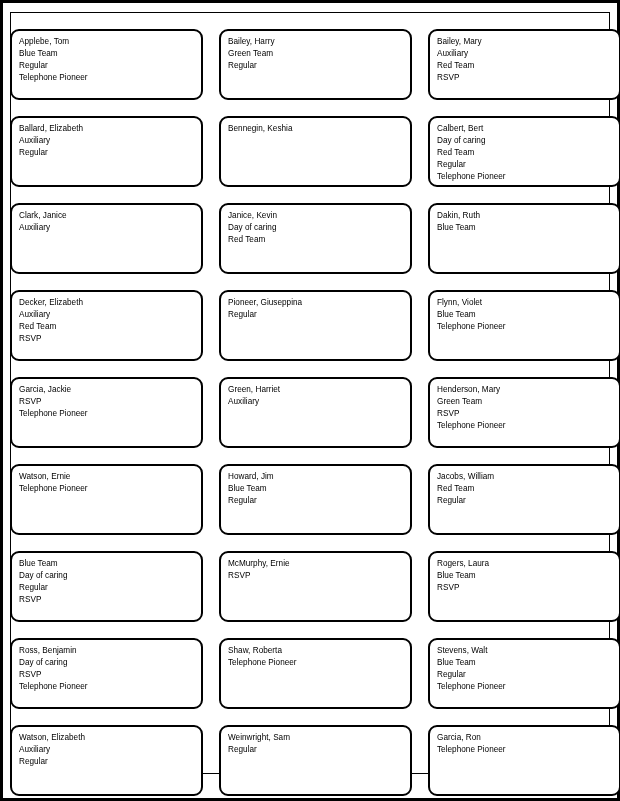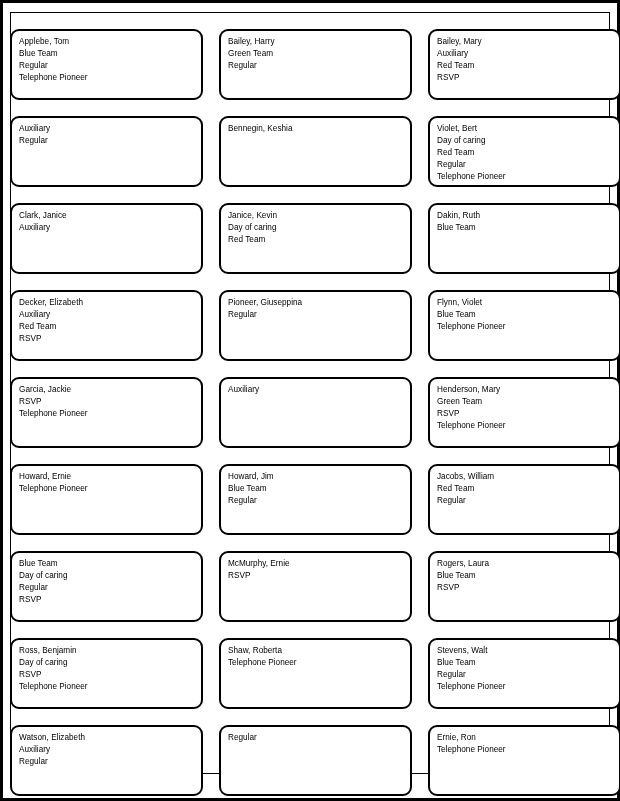--- a/index.html
+++ b/index.html
@@ -95,28 +95,29 @@
         <span class="badge-line badge-attribute">Green Team</span>
         <span class="badge-line badge-attribute">Regular</span>
       </div>
       <div class="label-card">
         <span class="badge-line badge-name">Bailey, Mary</span>
         <span class="badge-line badge-attribute">Auxiliary</span>
         <span class="badge-line badge-attribute">Red Team</span>
         <span class="badge-line badge-attribute">RSVP</span>
       </div>
       <div class="label-card">
+        <span class="badge-line badge-name">Ballard, Elizabeth</span>
         <span class="badge-line badge-attribute">Auxiliary</span>
         <span class="badge-line badge-attribute">Regular</span>
       </div>
       <div class="label-card">
         <span class="badge-line badge-name">Bennegin, Keshia</span>
       </div>
       <div class="label-card">
-        <span class="badge-line badge-name">Violet, Bert</span>
+        <span class="badge-line badge-name">Calbert, Bert</span>
         <span class="badge-line badge-attribute">Day of caring</span>
         <span class="badge-line badge-attribute">Red Team</span>
         <span class="badge-line badge-attribute">Regular</span>
         <span class="badge-line badge-attribute">Telephone Pioneer</span>
       </div>
       <div class="label-card">
         <span class="badge-line badge-name">Clark, Janice</span>
         <span class="badge-line badge-attribute">Auxiliary</span>
       </div>
       <div class="label-card">
@@ -142,30 +143,31 @@
         <span class="badge-line badge-name">Flynn, Violet</span>
         <span class="badge-line badge-attribute">Blue Team</span>
         <span class="badge-line badge-attribute">Telephone Pioneer</span>
       </div>
       <div class="label-card">
         <span class="badge-line badge-name">Garcia, Jackie</span>
         <span class="badge-line badge-attribute">RSVP</span>
         <span class="badge-line badge-attribute">Telephone Pioneer</span>
       </div>
       <div class="label-card">
+        <span class="badge-line badge-name">Green, Harriet</span>
         <span class="badge-line badge-attribute">Auxiliary</span>
       </div>
       <div class="label-card">
         <span class="badge-line badge-name">Henderson, Mary</span>
         <span class="badge-line badge-attribute">Green Team</span>
         <span class="badge-line badge-attribute">RSVP</span>
         <span class="badge-line badge-attribute">Telephone Pioneer</span>
       </div>
       <div class="label-card">
-        <span class="badge-line badge-name">Howard, Ernie</span>
+        <span class="badge-line badge-name">Watson, Ernie</span>
         <span class="badge-line badge-attribute">Telephone Pioneer</span>
       </div>
       <div class="label-card">
         <span class="badge-line badge-name">Howard, Jim</span>
         <span class="badge-line badge-attribute">Blue Team</span>
         <span class="badge-line badge-attribute">Regular</span>
       </div>
       <div class="label-card">
         <span class="badge-line badge-name">Jacobs,  William</span>
         <span class="badge-line badge-attribute">Red Team</span>
@@ -201,24 +203,25 @@
         <span class="badge-line badge-attribute">Blue Team</span>
         <span class="badge-line badge-attribute">Regular</span>
         <span class="badge-line badge-attribute">Telephone Pioneer</span>
       </div>
       <div class="label-card">
         <span class="badge-line badge-name">Watson, Elizabeth</span>
         <span class="badge-line badge-attribute">Auxiliary</span>
         <span class="badge-line badge-attribute">Regular</span>
       </div>
       <div class="label-card">
-        <span class="badge-line badge-attribute">Regular</span>
-      </div>
-      <div class="label-card">
-        <span class="badge-line badge-name">Ernie, Ron</span>
+        <span class="badge-line badge-name">Weinwright, Sam</span>
+        <span class="badge-line badge-attribute">Regular</span>
+      </div>
+      <div class="label-card">
+        <span class="badge-line badge-name">Garcia, Ron</span>
         <span class="badge-line badge-attribute">Telephone Pioneer</span>
       </div>
       <div class="label-card">
         <span class="badge-line badge-name">Wilson, Nancy</span>
         <span class="badge-line badge-attribute">RSVP</span>
         <span class="badge-line badge-attribute">Telephone Pioneer</span>
       </div>
       <div class="label-card is-empty"></div>
       <div class="label-card is-empty"></div>
     </div>

